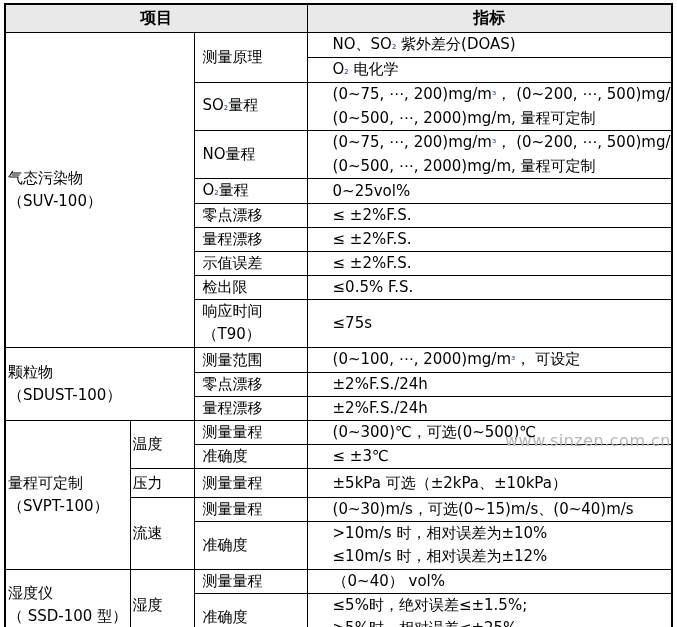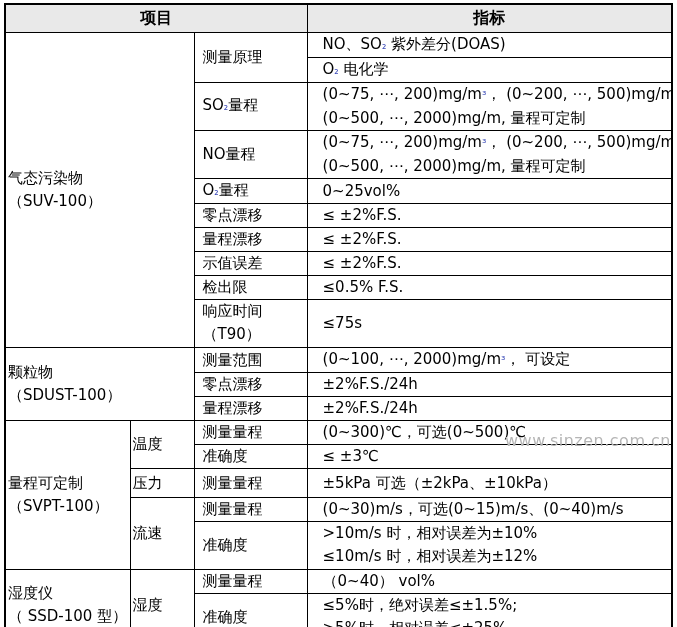--- a/index.html
+++ b/index.html
@@ -30,21 +30,21 @@
     background:#e9e9e9;
     font-weight:bold;
     font-size:16px;
     text-align:center;
     padding:0;
   }
   .h28{height:28px;} .h24{height:24px;} .h29{height:29px;margin-left:29px;}
   .h48{height:48px;margin-left:47px;} .h42{height:42px;}
   td.cat,td.sub{padding:0 2px;}
   td.param{text-align:left;padding-left:8px;}
-  td.val{text-align:left;padding-left:15px;}
+  td.val{text-align:left;padding-left:25px;}
   td .ln{display:block;line-height:23px;}
   .ss{color:#3a4ab8;font-size:11px;}
   .watermark{
     position:absolute;
     right:6px;bottom:20px;
     font-size:16px;
     color:#b5b5b5;
     letter-spacing:0.5px;
     font-family:"DejaVu Sans","Liberation Sans",sans-serif;
   }

